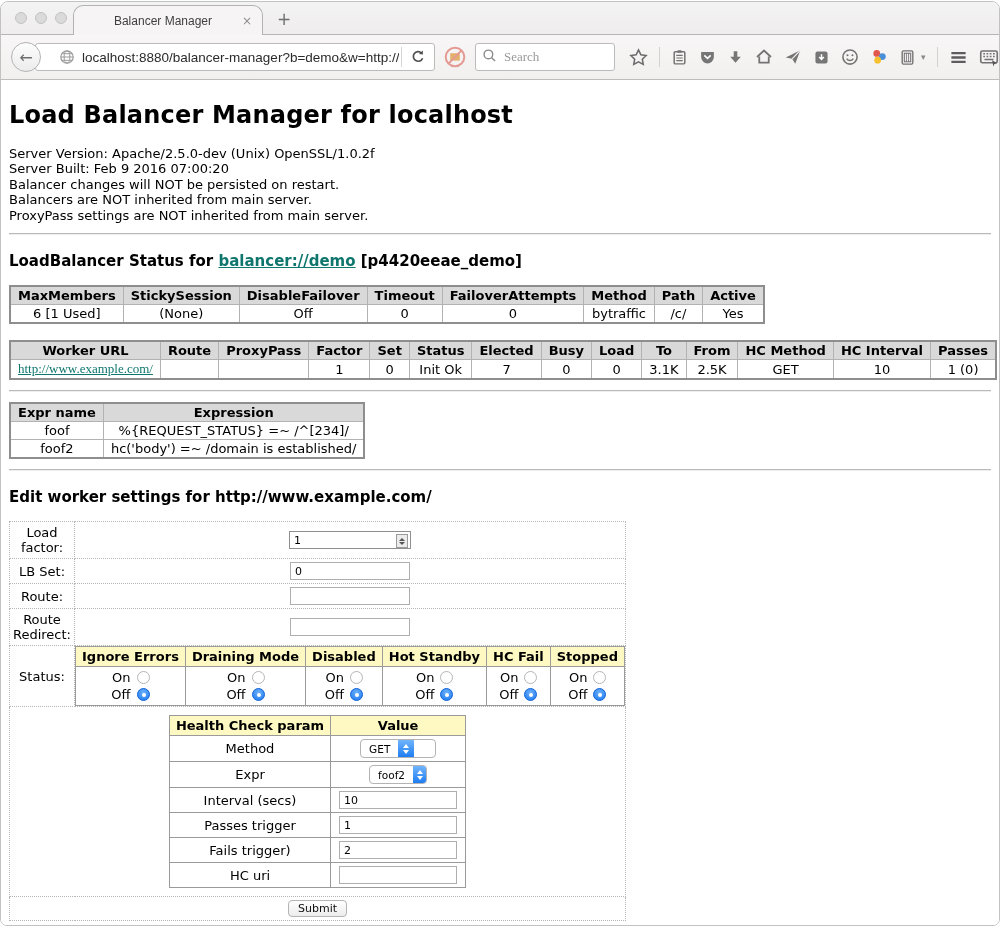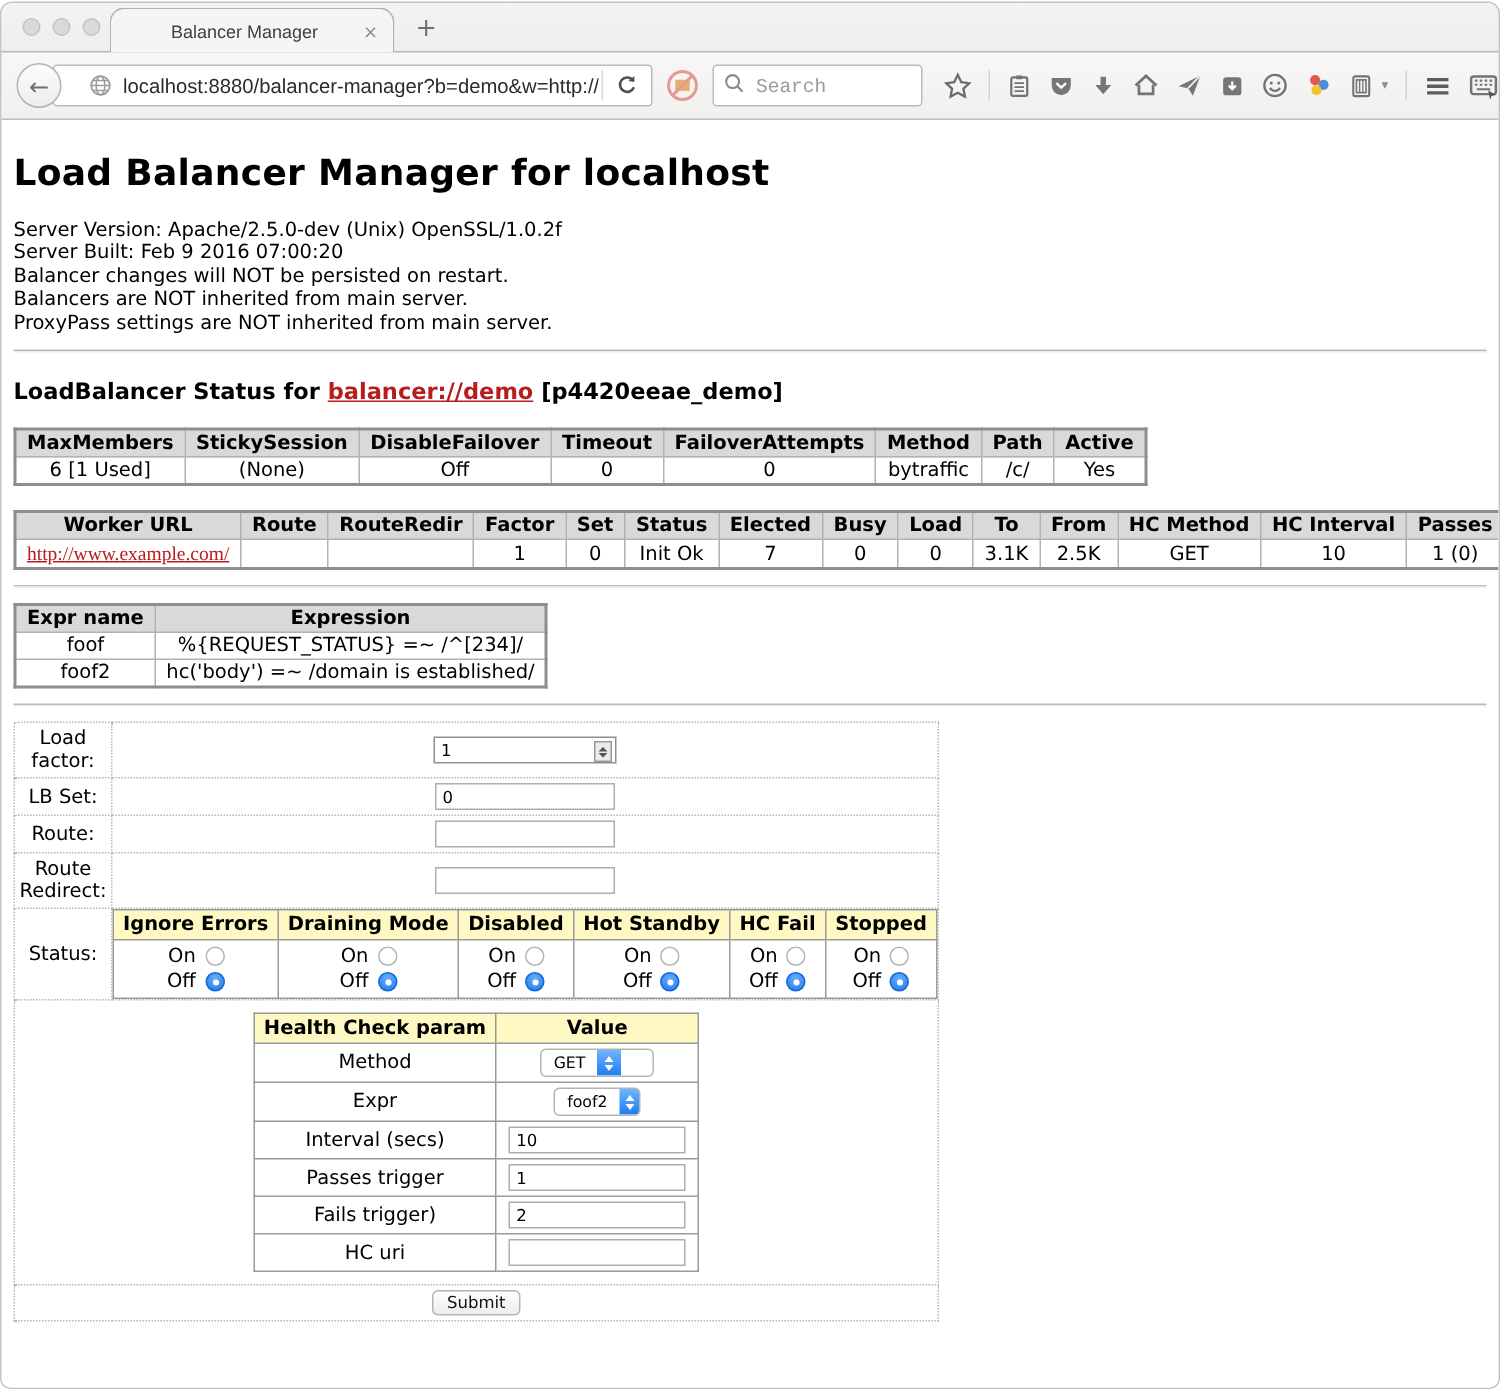--- a/index.html
+++ b/index.html
@@ -51,34 +51,34 @@
     font-family:"Liberation Sans",sans-serif; background:transparent; min-width:0;
   }
   .urlsep{ width:1px; height:20px; background:#d6d6d6; }
   .reload{ width:32px; display:flex; align-items:center; justify-content:center; }
   .blockicon{ flex:0 0 auto; display:flex; }
   .searchbar{
     flex:0 0 140px; height:28px; background:#fff; border:1px solid #bbb; border-radius:3px;
     display:flex; align-items:center; padding:0 6px; gap:5px;
   }
   .searchinput{ border:none; outline:none; width:90px; font-size:13px; color:#0f766e;
-    font-family:Liberation Mono, monospace; background:transparent; }
+    font-family:Liberation Serif, serif; background:transparent; }
   .searchinput::placeholder{ color:#9a9a9a; }
   .toolicons{ display:flex; align-items:center; gap:11px; margin-left:6px; }
   .tico{ display:flex; align-items:center; }
   .tsep{ width:1px; height:20px; background:#d2d2d2; }
   .caret{ font-size:9px; color:#8a8a8a; margin-left:-6px; }
 
   
   .content{ padding:0 8px; background:#fff; height:846px; overflow:hidden; font-size:13px; color:#000; }
   h1.pagetitle{ font-size:24px; margin:21px 0 0 0; letter-spacing:.2px; }
   .serverinfo{ margin-top:17px; line-height:15.4px; }
   hr{ border:none; border-top:1px solid #b9b9b9; border-bottom:1px solid #eeeeee; margin:10px 0; }
   h3.sub{ font-size:15px; margin:17px 0 15px 0; }
-  a.plink{ color:#b91c1c; }
+  a.plink{ color:#0f766e; }
 
   table.dt{ border-collapse:collapse; border:2px solid #8e8e8e; font-size:13px; }
   table.dt th, table.dt td{ border:1px solid #b2b2b2; padding:1px 7px; text-align:center; white-space:nowrap; }
   table.dt th{ background:#d9d9d9;margin-top:15px; }
   table.wt{ width:100%; }
   td.lcell{ text-align:right;font-family:Liberation Serif, serif; }
   .mb16{ margin-bottom:16px; }
 
   
   table.ft{ border-collapse:collapse; border:1px dotted #a5a5a5; width:565px; font-size:13px; }
@@ -296,21 +296,21 @@
           <td>Yes</td>
         </tr>
       </tbody>
     </table>
 
     <table class="dt wt">
       <tbody>
         <tr>
           <th>Worker URL</th>
           <th>Route</th>
-          <th>RouteRedir</th>
+          <th>ProxyPass</th>
           <th>Factor</th>
           <th>Set</th>
           <th>Status</th>
           <th>Elected</th>
           <th>Busy</th>
           <th>Load</th>
           <th>To</th>
           <th>From</th>
           <th>HC Method</th>
           <th>HC Interval</th>
@@ -351,20 +351,21 @@
         </tr>
         <tr>
           <td>foof2</td>
           <td>hc('body') =~ /domain is established/</td>
         </tr>
       </tbody>
     </table>
 
     <hr>
 
+    <h3 class="sub">Edit worker settings for http://www.example.com/</h3>
 
     <table class="ft">
       <tbody>
         <tr>
           <td class="flabel">Load factor:</td>
           <td>
             <span class="numwrap">
               <input class="tin" value="1" style="">
               <span class="numspin">
                   <i class="up"></i>

